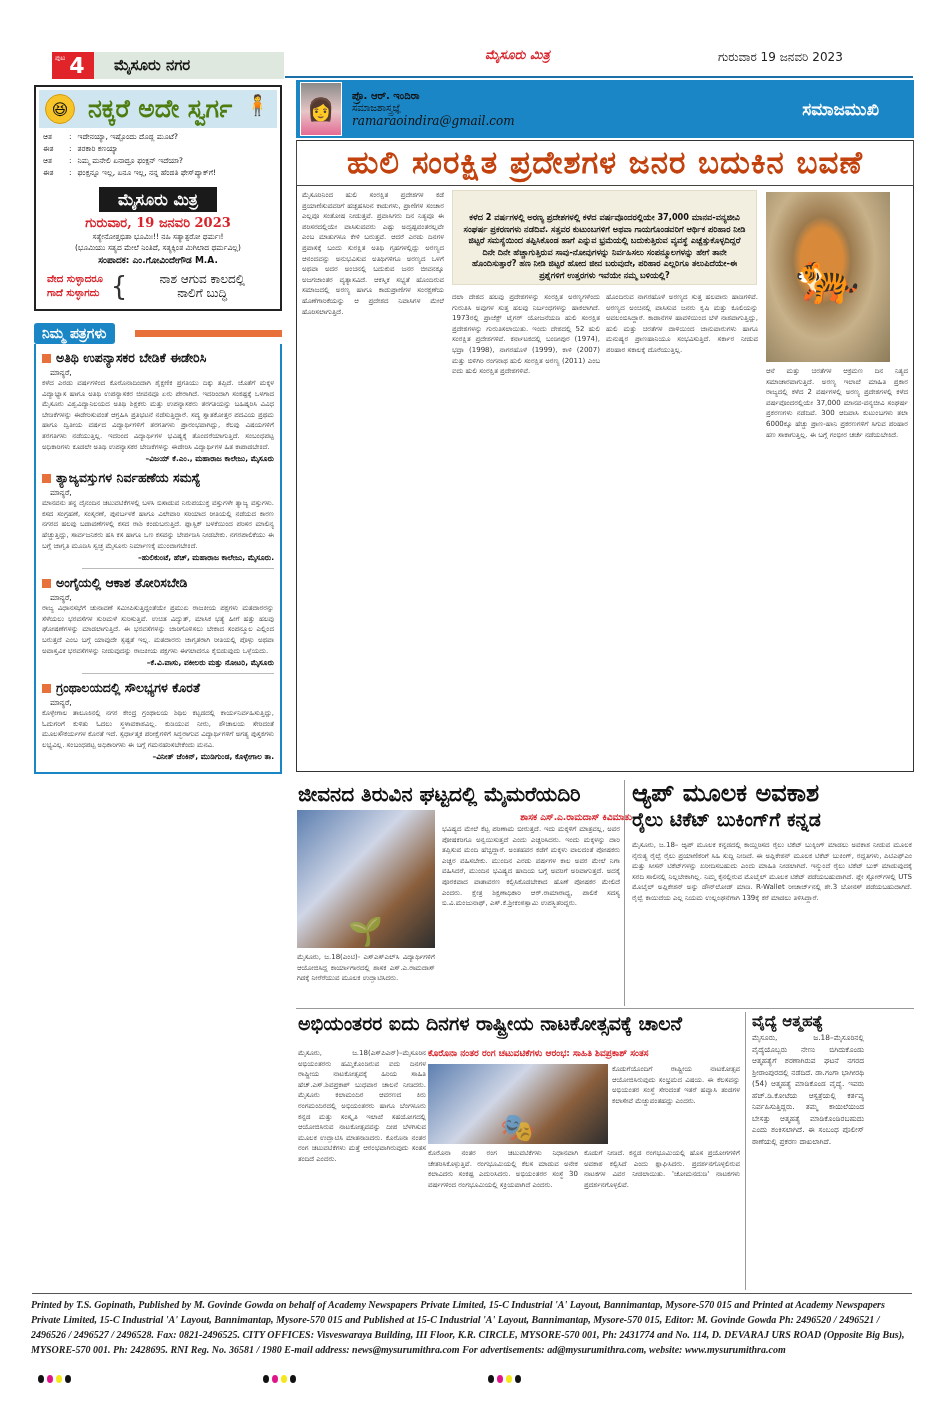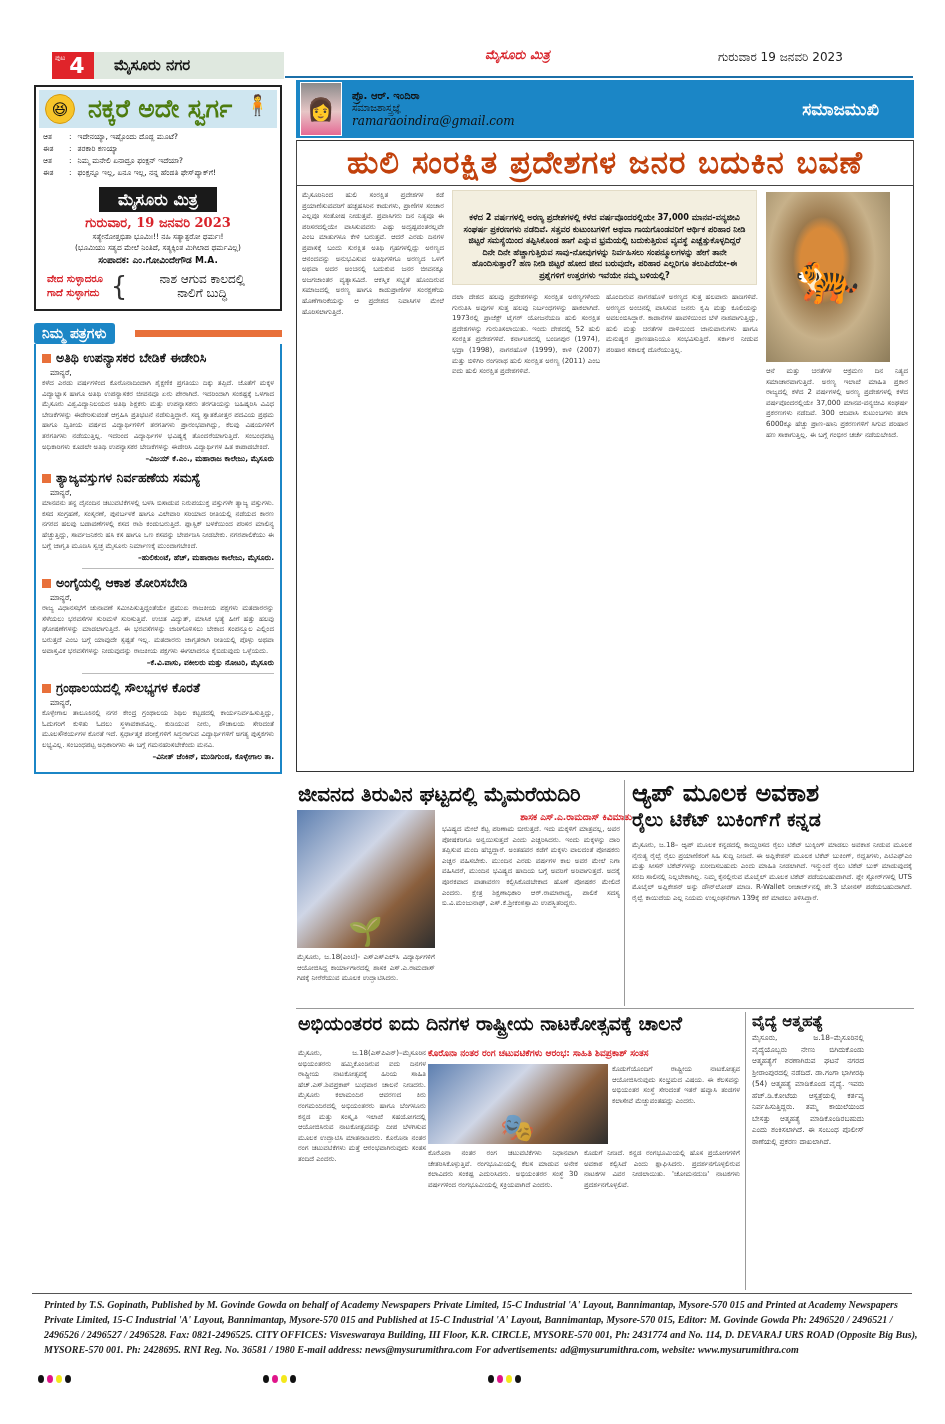--- a/index.html
+++ b/index.html
@@ -58,21 +58,21 @@
   .article-frame { left: 296px; top: 140px; width: 618px; height: 632px; border: 1.5px solid #333; }
   .summary-box { left: 452px; top: 190px; width: 305px; height: 95px; background: #f3efe0; border: 1px solid #e3dcc6; font-size: 8.2px; font-weight: bold; line-height: 11.6px; text-align: center; padding: 21px 10px; }
   .tiger { left: 766px; top: 192px; width: 124px; height: 170px; background: radial-gradient(ellipse at 45% 40%, #d88a3a 0 22%, #9c7a4e 30%, #c7b18a 55%, #8d7c5a 100%); display:flex; align-items:center; justify-content:center; font-size: 52px; }
   .body-col { font-size: 7px; line-height: 10.6px; text-align: justify; color: #333; overflow: hidden; }
   
   .story-head { font-weight: bold; color: #111; }
   .subhead-red { color: #d8232a; font-weight: bold; }
   .photo { background: linear-gradient(135deg, #5d7fb0, #cfd6e6 40%, #8a5f3d 70%, #2e2e2e); display:flex; align-items:flex-end; justify-content:center; color: rgba(255,255,255,.6); font-size: 28px; }
   .vrule { width: 1px; background: #999; }
   .hrule { height: 1.5px; background: #333; }
-  .footer-imprint { left: 44px; top: 1297px; width: 880px; font-family: "Liberation Serif", serif; font-style: italic; font-weight: bold; font-size: 10px; line-height: 15px; color: #222; }
+  .footer-imprint { left: 31px; top: 1297px; width: 880px; font-family: "Liberation Serif", serif; font-style: italic; font-weight: bold; font-size: 10px; line-height: 15px; color: #222; }
   .reg-marks { display: flex; gap: 3px; }
   .reg-marks span { width: 6px; height: 8px; border-radius: 50%; display: inline-block; }
 </style>
 </head>
 <body>
 
 <div class="abs page-badge">
   <span class="lbl">ಪುಟ</span>
   <span class="num">4</span>
 </div>

